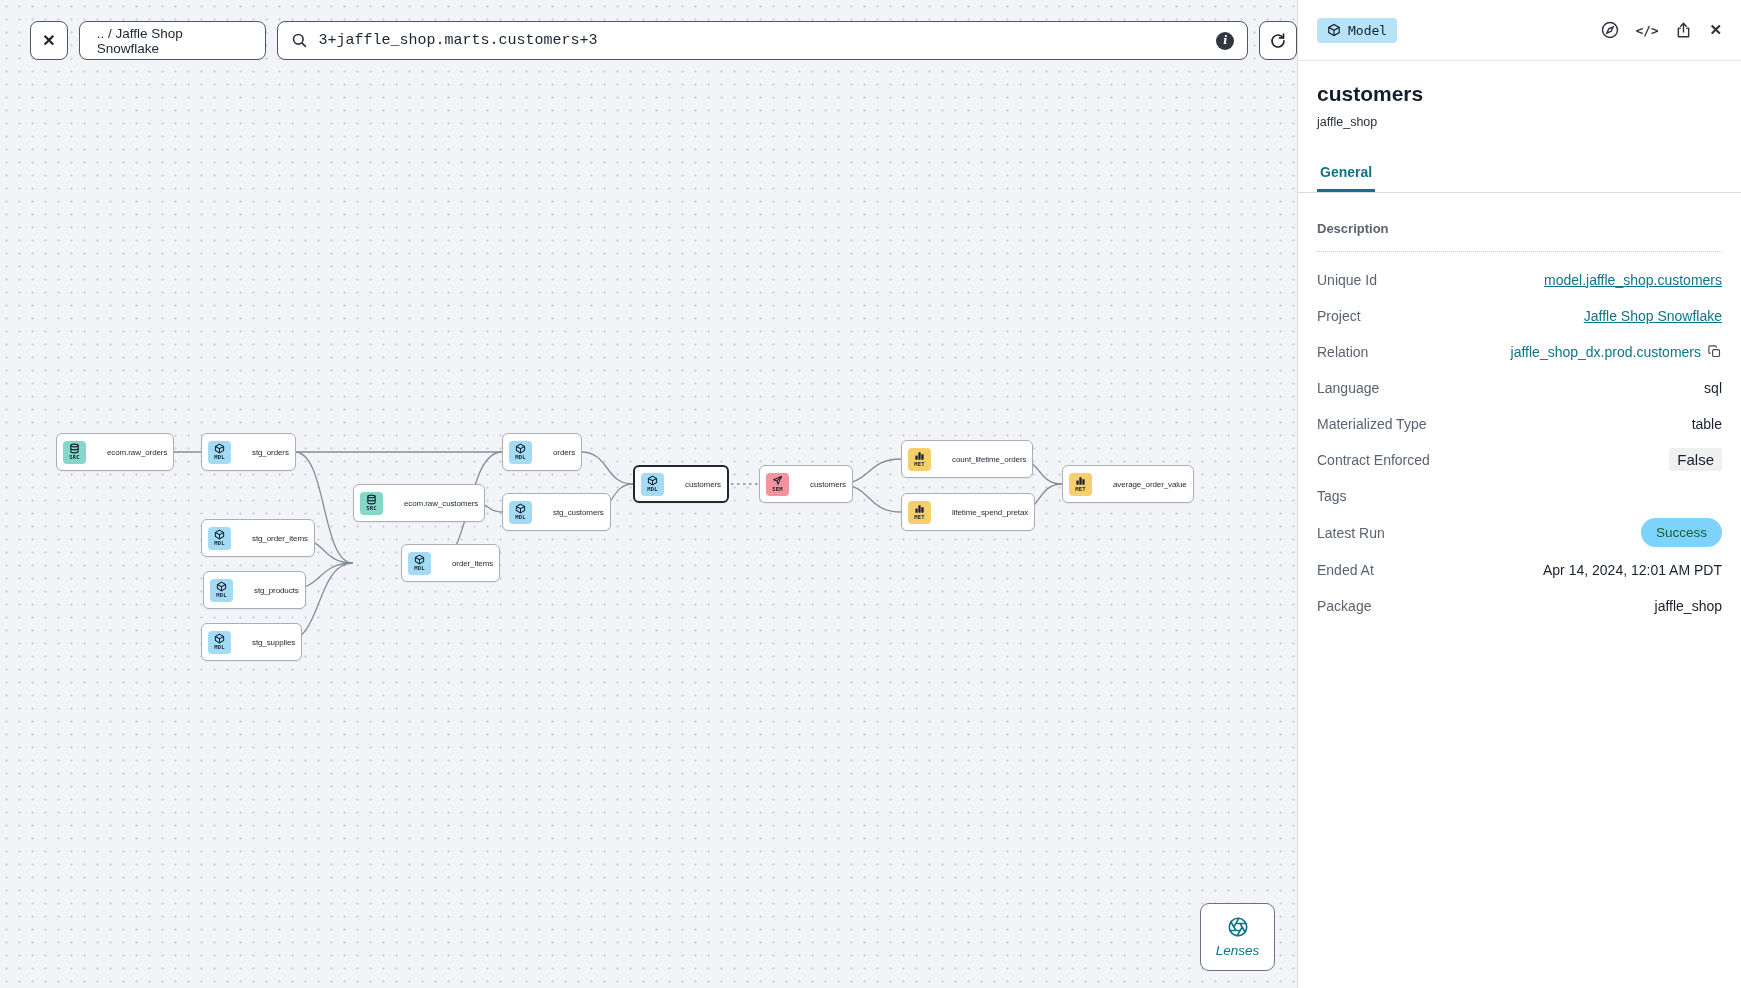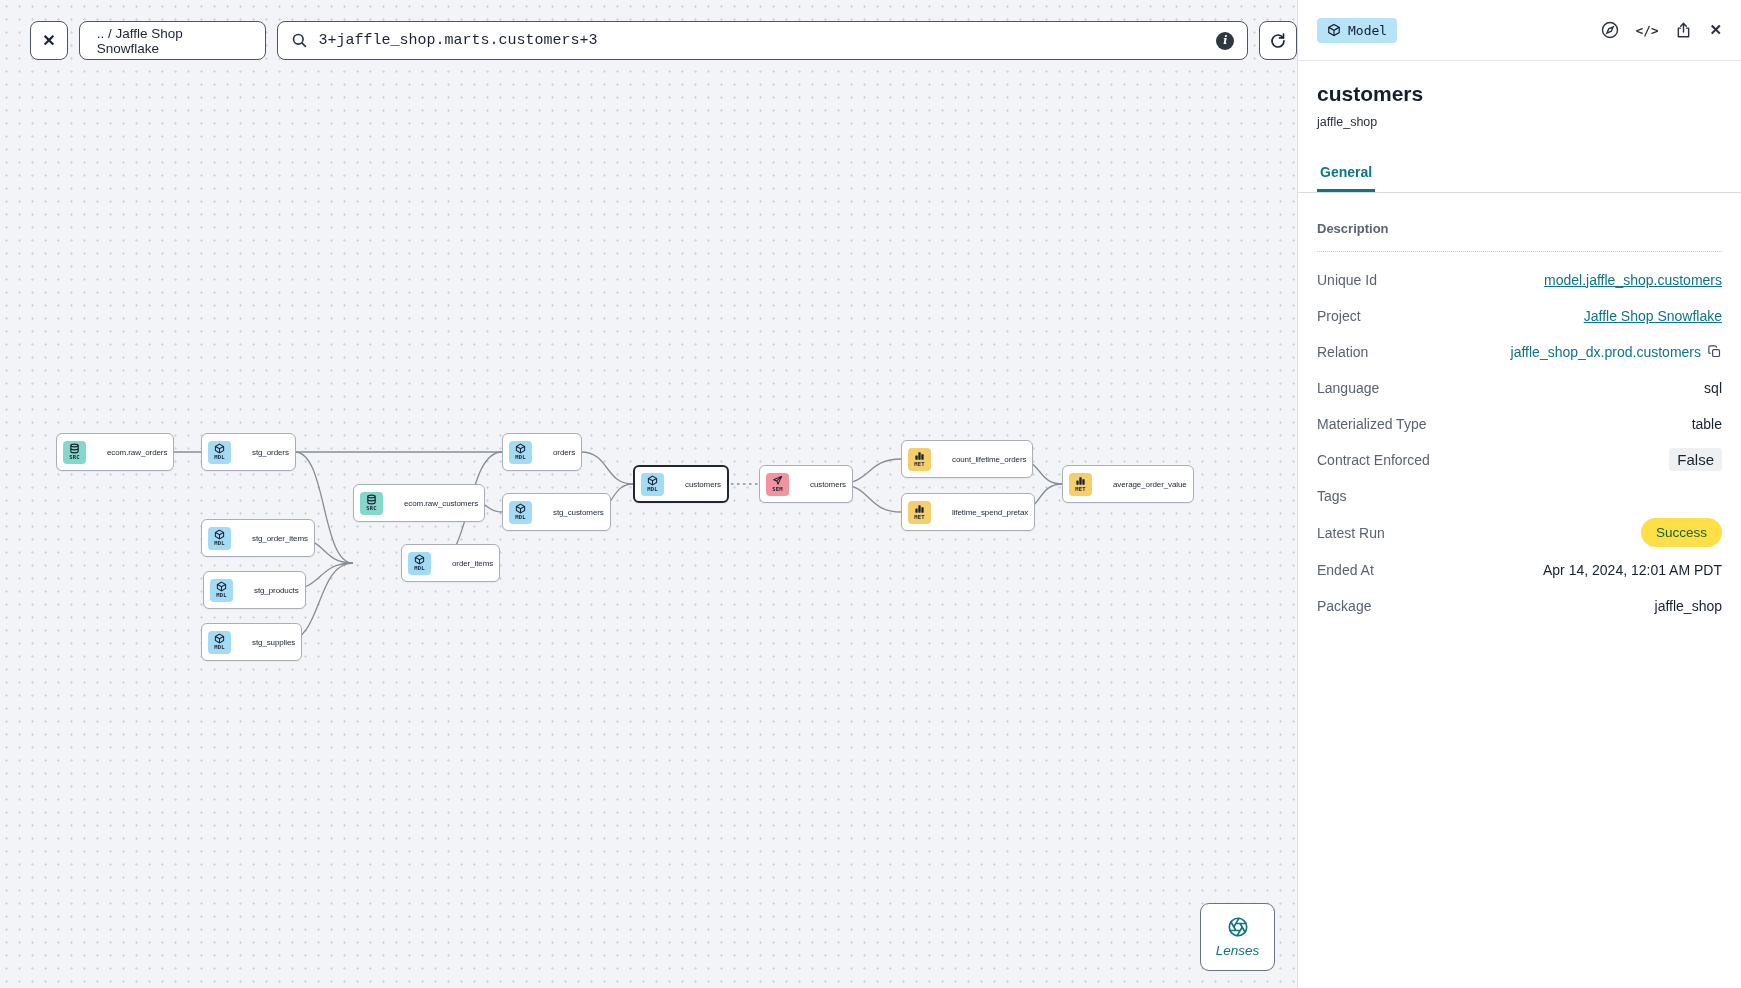--- a/index.html
+++ b/index.html
@@ -65,21 +65,21 @@
   .sec-heading{font-size:13px;font-weight:bold;color:#5b6370;margin:8px 0 15px;}
   .desc{font-size:14px;color:#1b2431;line-height:1.58;margin:0 0 16px;}
   .dotted-div{border:none;border-top:1px dotted #c6c9cf;margin:6px 0 14px;}
   .frow{display:flex;align-items:center;justify-content:space-between;min-height:27px;margin-bottom:9px;}
   .flabel{font-size:14px;color:#5b6370;}
   .fval{font-size:14px;color:#18212e;text-align:right;}
   a.fval{color:#0f7487;text-decoration:underline;cursor:pointer;}
   .fval.teal{color:#0f7487;display:flex;align-items:center;gap:6px;}
   .copy-btn{background:none;border:none;padding:0;display:flex;cursor:pointer;}
   .badge{display:inline-block;}
-  .badge.green{background:#fde047;color:#175d36;border-radius:999px;padding:7px 15px;font-size:13.5px;}
+  .badge.green{background:#7dd3fc;color:#175d36;border-radius:999px;padding:7px 15px;font-size:13.5px;}
   .badge.gray{background:#eef0f2;color:#18212e;border-radius:3px;padding:3px 8px;font-size:15px;}
 </style>
 </head>
 <body>
 
 <div class="canvas">
   <svg class="edges" id="edges-svg" width="1297" height="988" viewBox="0 0 1297 988">
       <path d="M155 452 L201 452" fill="none" stroke="#878d96" stroke-width="1.3"></path>
       <path d="M295 452 L502 452" fill="none" stroke="#878d96" stroke-width="1.3"></path>
       <path d="M295 452 C326.9 452 321.1 563 353 563" fill="none" stroke="#878d96" stroke-width="1.3"></path>

